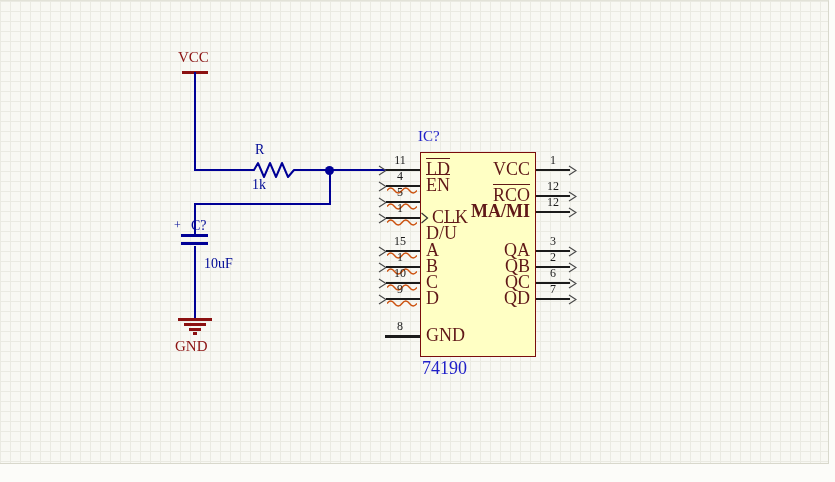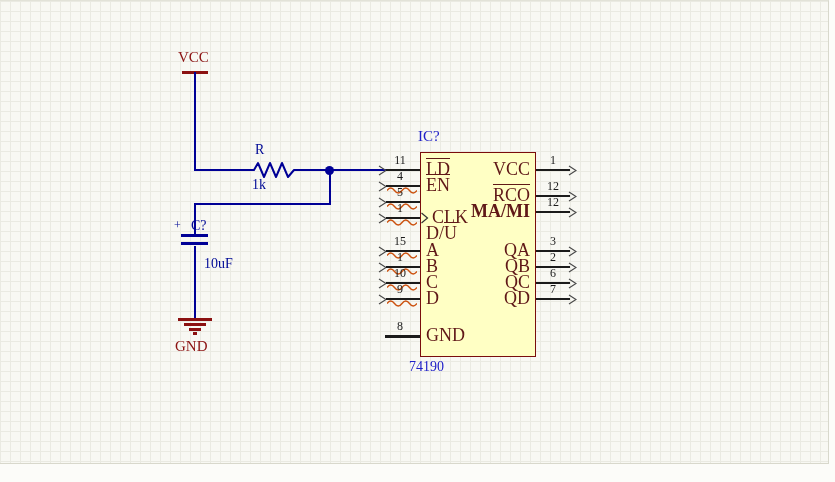--- a/index.html
+++ b/index.html
@@ -62,21 +62,21 @@
   <div class="txt comp-label" style="left:204px;top:256px;">10uF</div>
 
   <div class="pwr" style="left:178px;top:318px;width:34px;height:3px;"></div>
   <div class="pwr" style="left:184px;top:323px;width:22px;height:3px;"></div>
   <div class="pwr" style="left:189px;top:328px;width:12px;height:3px;"></div>
   <div class="pwr" style="left:193px;top:332px;width:4px;height:3px;"></div>
   <div class="txt power-label" style="left:175px;top:338px;">GND</div>
 
   <div class="ic-body" style="left:420px;top:152px;width:116px;height:205px;"></div>
   <div class="txt ic-label" style="left:418px;top:128px;">IC?</div>
-  <div class="txt ic-label" style="left:396px;top:359px;font-size:14px;padding-left:13px;">74190</div>
+  <div class="txt ic-label" style="left:422px;top:359px;font-size:18px;">74190</div>
 
   <div>
     <svg class="abs parrow" style="left:378px;top:165px;" width="9" height="11">
         <path d="M1 1 L8 5.5 L1 10"></path>
       </svg>
     <div class="stub" style="left:386px;top:169px;width:34px;"></div>
     <div class="pin-num txt" style="left:383px;top:153px;width:34px;">11</div>
     <div class="pin-name" style="left:426px;top:161px;"><span class="ov">LD</span></div>
   </div>
 

